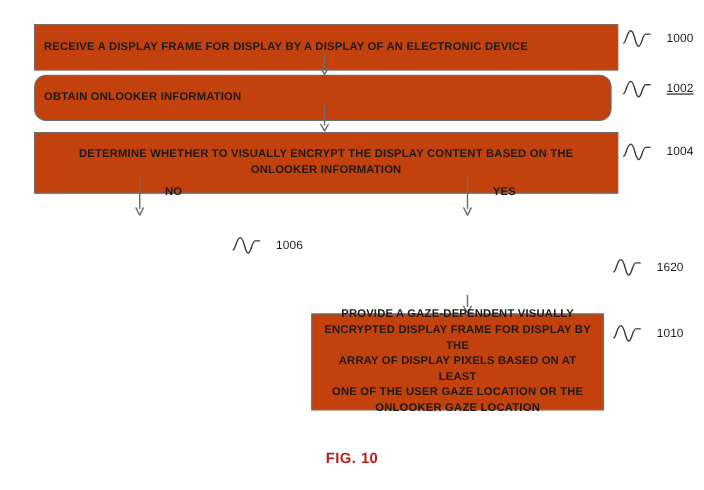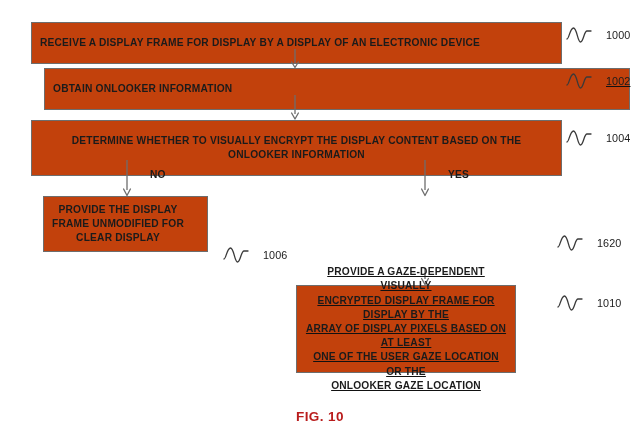--- a/index.html
+++ b/index.html
@@ -35,25 +35,25 @@
   .flow-box .box-text {
     font-size: 10.2px;
     line-height: 14.2px;
     letter-spacing: 0.02em;
     font-weight: 600;
     color: #1b1b1b;
     white-space: pre-line;
   }
   
   #box-1000 { left: 31px;  top: 22px;  width: 531px; height: 27px; }
-  #box-1002 { left: 44px;  top: 68px;  width: 586px; height: 27px; }
+  #box-1002 { left: 31px;  top: 68px;  width: 525px; height: 27px; border-radius: 11px; }
   #box-1004 { left: 31px;  top: 120px; width: 531px; height: 56px; }
   #box-1006 { left: 43px;  top: 196px; width: 165px; height: 56px; }
   #box-1008 { left: 287px; top: 196px; width: 266px; height: 72px; }
-  #box-1010 { left: 296px; top: 285px; width: 220px; height: 88px; text-decoration: underline; }
+  #box-1010 { left: 283px; top: 285px; width: 266px; height: 88px; }
 
   
   .connector {
     position: absolute;
   }
   .connector svg { display: block; }
 
   
   .branch-label {
     position: absolute;
@@ -77,21 +77,21 @@
     font-size: 10.8px;
     font-weight: 400;
     color: #1b1b1b;
     letter-spacing: 0.01em;
   }
   .ref-callout svg { display: block; }
 
   #ref-1000 { left: 566px; top: 26px; }
   #ref-1002 { left: 566px; top: 72px; text-decoration: underline; }
   #ref-1004 { left: 566px; top: 129px; }
-  #ref-1006 { left: 223px; top: 214px; margin-top: 32px; }
+  #ref-1006 { left: 211px; top: 214px; }
   #ref-1008 { left: 557px; top: 234px; }
   #ref-1010 { left: 557px; top: 294px; }
 
   
   #figure-caption {
     position: absolute;
     left: 0;
     top: 409px;
     width: 640px;
     text-align: center;
@@ -159,25 +159,20 @@
   <div class="branch-label" id="label-no">NO</div>
 
   <div class="connector" style="left:419px; top:160px;">
     <svg width="12" height="38" viewBox="0 0 12 38">
       <line x1="6" y1="0" x2="6" y2="30" stroke="#6d6d6d" stroke-width="1.3"></line>
       <path d="M2.6,29 L6,35.5 L9.4,29" fill="none" stroke="#6d6d6d" stroke-width="1.3" stroke-linecap="round" stroke-linejoin="round"></path>
     </svg>
   </div>
   <div class="branch-label" id="label-yes">YES</div>
 
-  <div class="flow-box" id="box-1006">
-    <div class="box-text">PROVIDE THE DISPLAY
-FRAME UNMODIFIED FOR
-CLEAR DISPLAY</div>
-  </div>
   <div class="ref-callout" id="ref-1006">
     <svg width="26" height="18" viewBox="0 0 26 18">
       <path d="M1,13 C3,13 4,2 7.5,2 C11,2 11.5,16 14.5,16 C17.5,16 18,5 21,5 L25,5" fill="none" stroke="#3a3a3a" stroke-width="1.3" stroke-linecap="round"></path>
     </svg>
     <span class="ref-num">1006</span>
   </div>
 
   <div class="ref-callout" id="ref-1008">
     <svg width="26" height="18" viewBox="0 0 26 18">
       <path d="M1,13 C3,13 4,2 7.5,2 C11,2 11.5,16 14.5,16 C17.5,16 18,5 21,5 L25,5" fill="none" stroke="#3a3a3a" stroke-width="1.3" stroke-linecap="round"></path>

